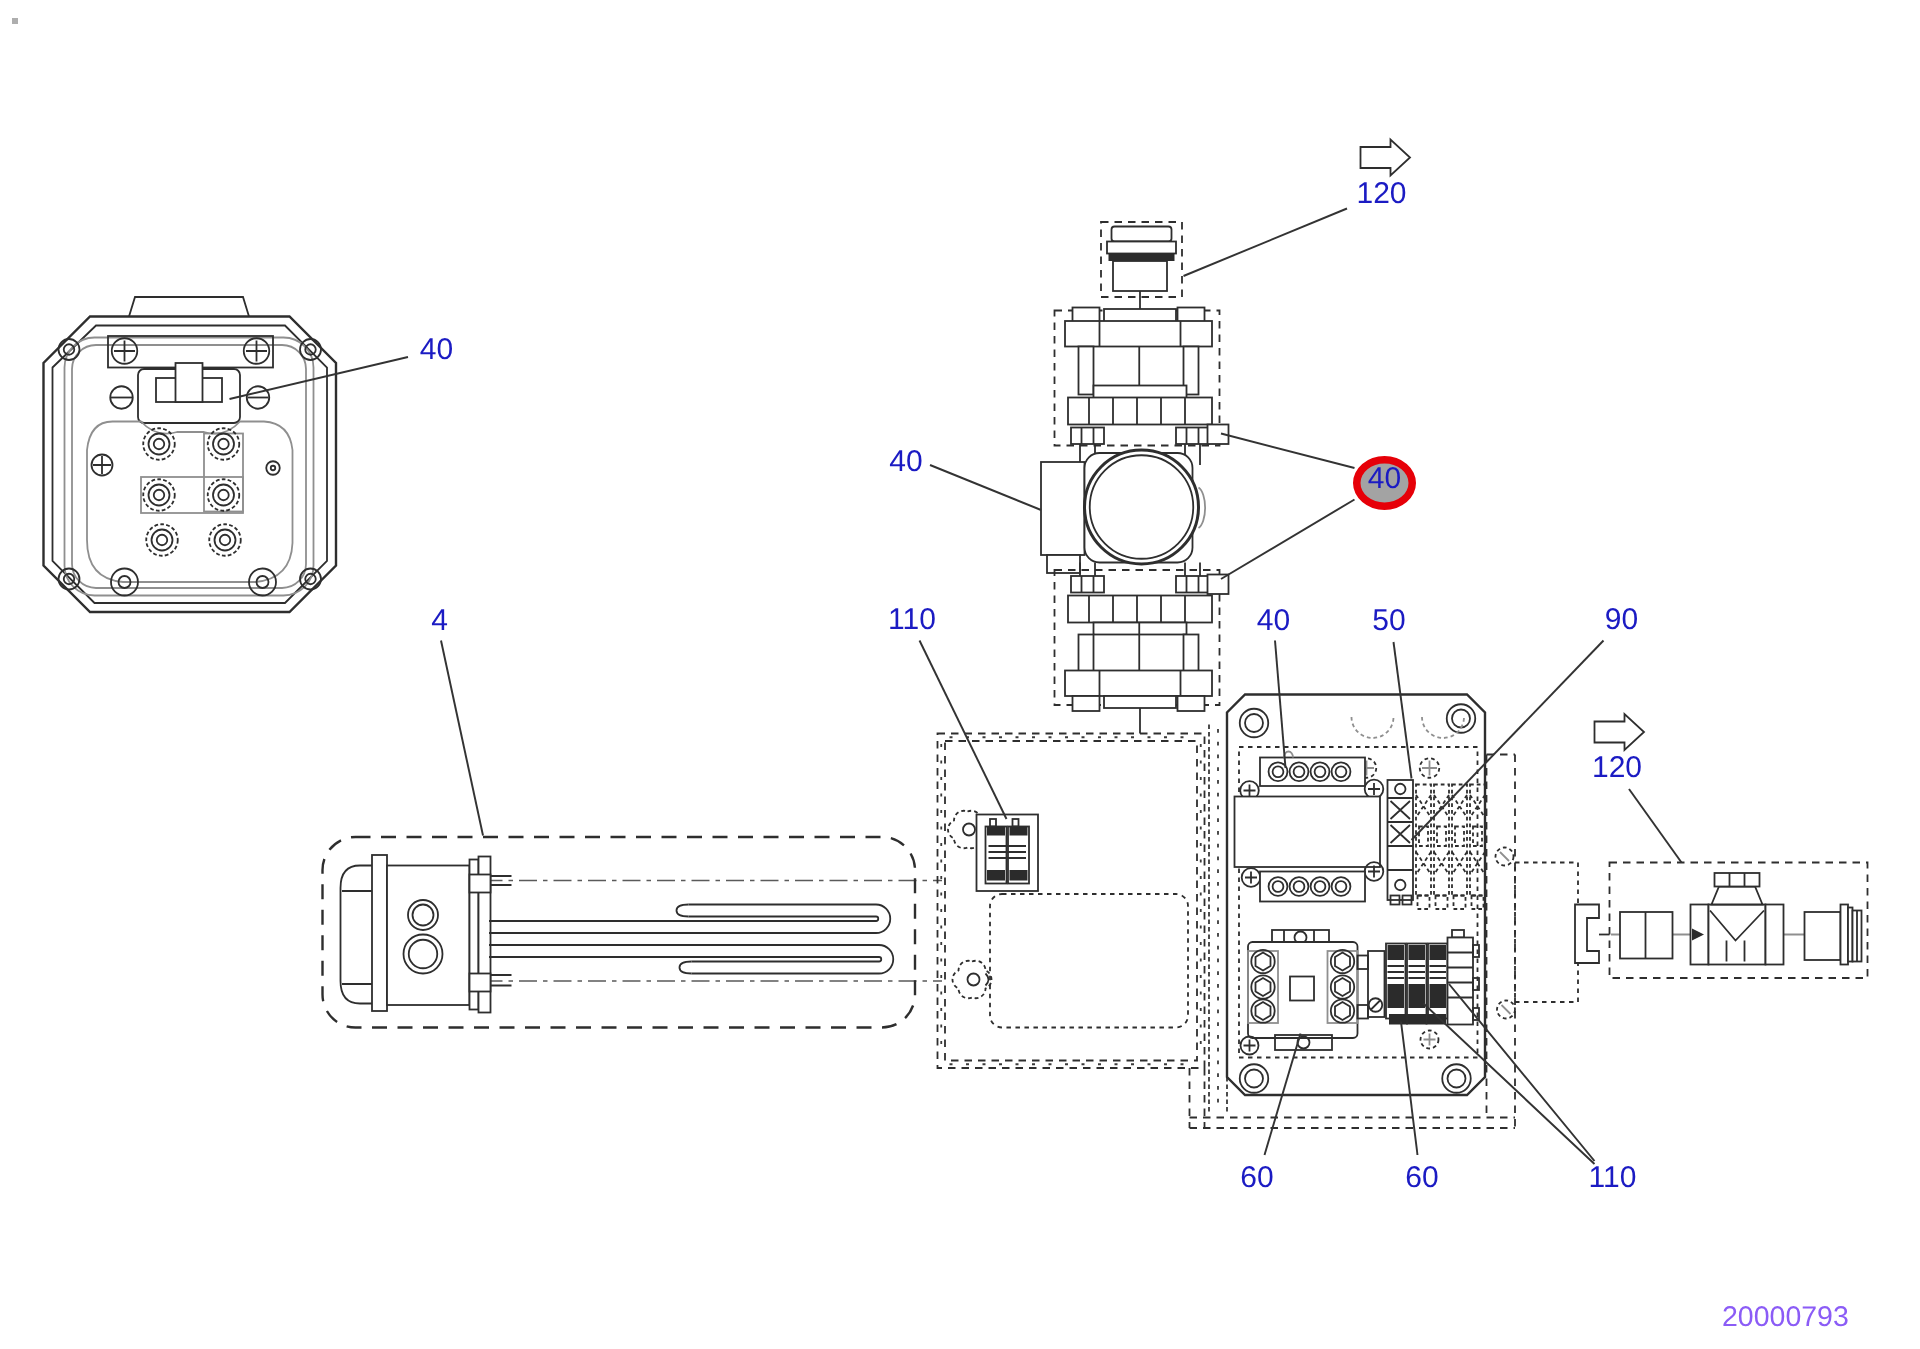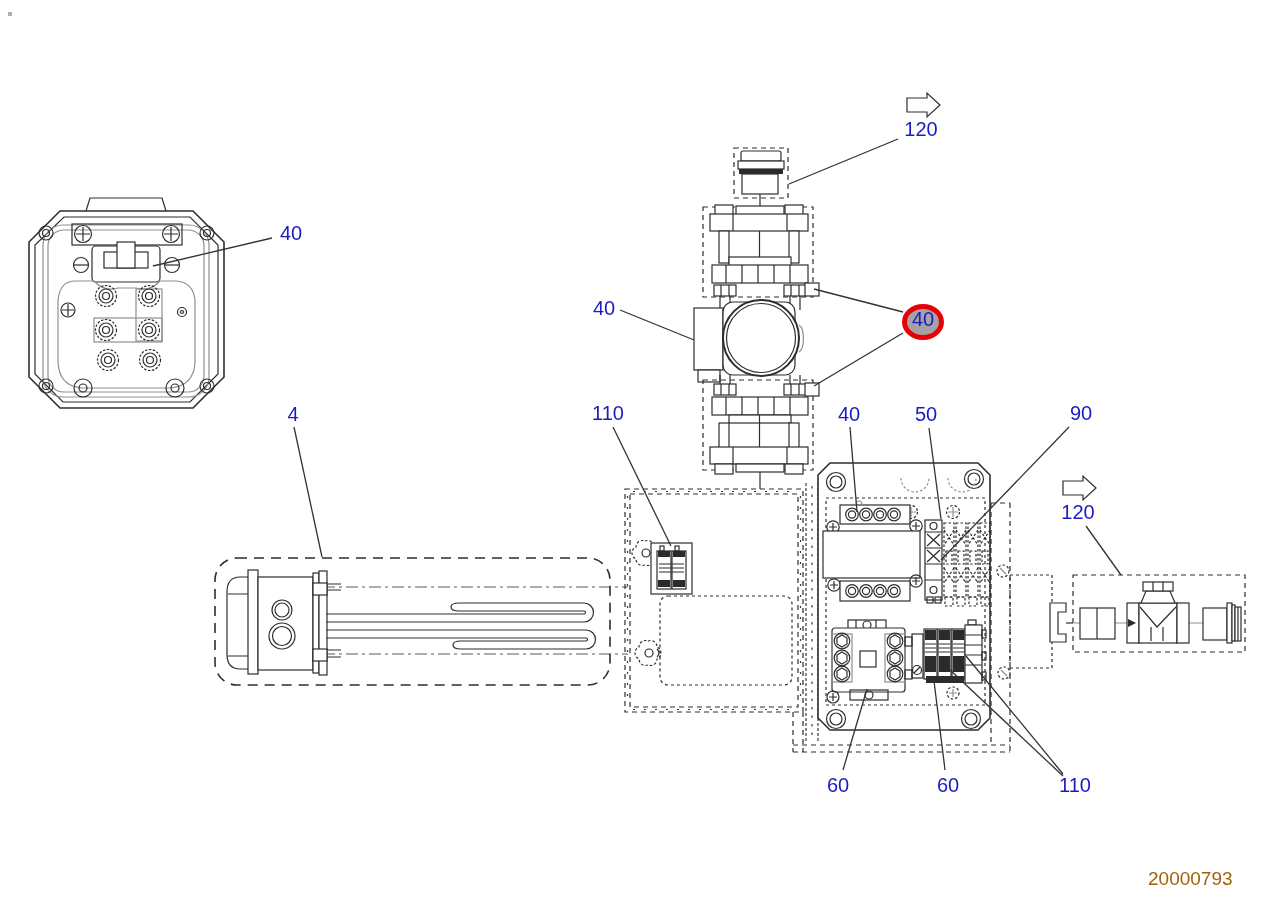--- a/index.html
+++ b/index.html
@@ -19,21 +19,21 @@
   .ln .d4{stroke-dasharray:2.5 2}                    
   .ln .cl{stroke-dasharray:12 4 3 4;stroke:#5a5a5a;stroke-width:1}
   .ln .rung{stroke:#3a3a3a}
   .ln .leader{stroke:#333;stroke-width:1.3}
   .callout{position:absolute;transform:translate(-50%,-50%);color:#1b1bc3;
            font-size:20px;line-height:1;white-space:nowrap;z-index:5;cursor:default}
   .ring{position:absolute;transform:translate(-50%,-50%);width:32px;height:26px;
         border:5.5px solid #e60008;border-radius:50%;display:flex;
         justify-content:center;z-index:5;background:#a3a3a3}
   .ring .callout{position:static;transform:none}
-  .pn{position:absolute;left:1148px;top:868px;font-size:19px;color:#a16207;z-index:5}
+  .pn{position:absolute;left:1148px;top:868px;font-size:19px;color:#8b5cf6;z-index:5}
   .artifact{position:absolute;left:8px;top:12px;width:4px;height:4px;background:#9a9a9a;opacity:.8}
 </style>
 </head>
 <body>
 
 <div class="stage">
   <div class="artifact"></div>
 
   <svg class="ln" width="1280" height="899" viewBox="0 0 1280 899">
     <defs>

